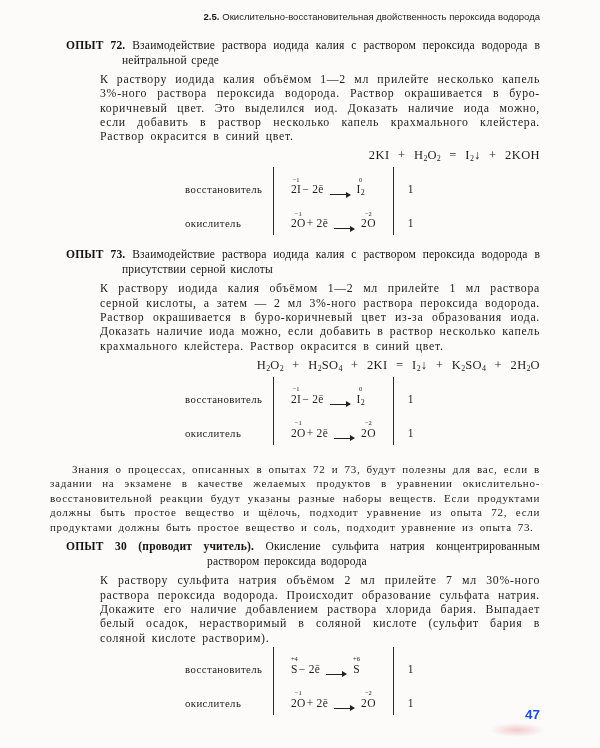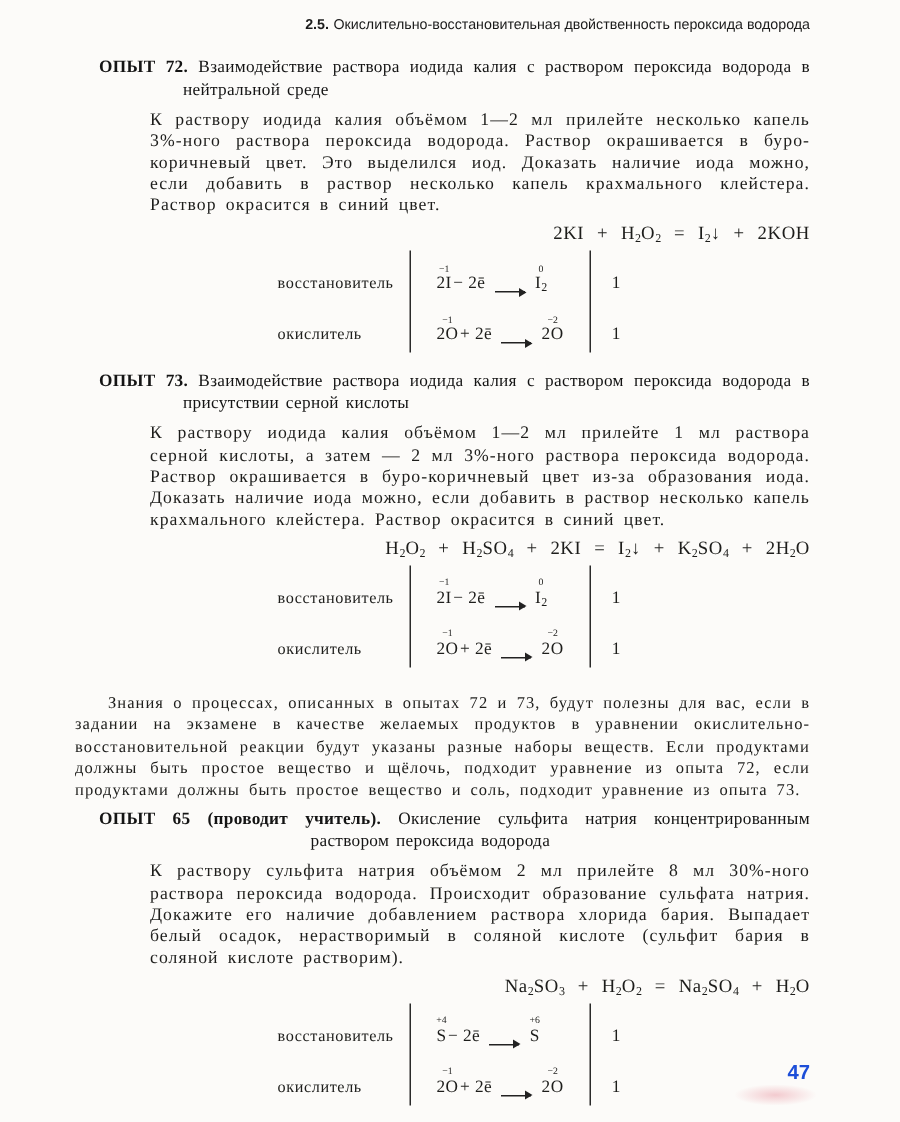--- a/index.html
+++ b/index.html
@@ -121,25 +121,24 @@
       <div class="cell">1</div>
       <div class="cell">1</div>
     </div>
   </div>
 </section>
 
 <p class="note">Знания о процессах, описанных в опытах 72 и 73, будут полезны для вас, если в задании на экзамене в качестве желаемых продуктов в уравнении окислительно-восстановительной реакции будут указаны разные наборы веществ. Если продуктами должны быть простое вещество и щёлочь, подходит уравнение из опыта 72, если продуктами должны быть простое вещество и соль, подходит уравнение из опыта 73.</p>
 
 <section>
   <div class="exp-heading wide-label" style="margin-top:5px;">
-    <span class="lbl">ОПЫТ 65 (проводит учитель).</span>
+    <span class="lbl">ОПЫТ 30 (проводит учитель).</span>
     <span>Окисление сульфита натрия концентрированным раствором пероксида водорода</span>
   </div>
-  <p class="exp-body">К раствору сульфита натрия объёмом 2 мл прилейте 8 мл 30%-ного раствора пероксида водорода. Происходит образование сульфата натрия. Докажите его наличие добавлением раствора хлорида бария. Выпадает белый осадок, нерастворимый в соляной кислоте (сульфит бария в соляной кислоте растворим).</p>
-  <div class="equation">Na<sub>2</sub>SO<sub>3</sub> + H<sub>2</sub>O<sub>2</sub> = Na<sub>2</sub>SO<sub>4</sub> + H<sub>2</sub>O</div>
+  <p class="exp-body">К раствору сульфита натрия объёмом 2 мл прилейте 7 мл 30%-ного раствора пероксида водорода. Происходит образование сульфата натрия. Докажите его наличие добавлением раствора хлорида бария. Выпадает белый осадок, нерастворимый в соляной кислоте (сульфит бария в соляной кислоте растворим).</p>
   <div class="balance">
     <div class="bal-labels">
       <div class="cell">восстановитель</div>
       <div class="cell">окислитель</div>
     </div>
     <div class="bal-box">
       <div class="cell"><span class="ovr"><span class="st">+4</span>S</span> − 2ē <span class="arr"></span> <span class="ovr"><span class="st">+6</span>S</span></div>
       <div class="cell"><span class="ovr"><span class="st">−1</span>2O</span> + 2ē <span class="arr"></span> <span class="ovr"><span class="st">−2</span>2O</span></div>
     </div>
     <div class="bal-counts">

